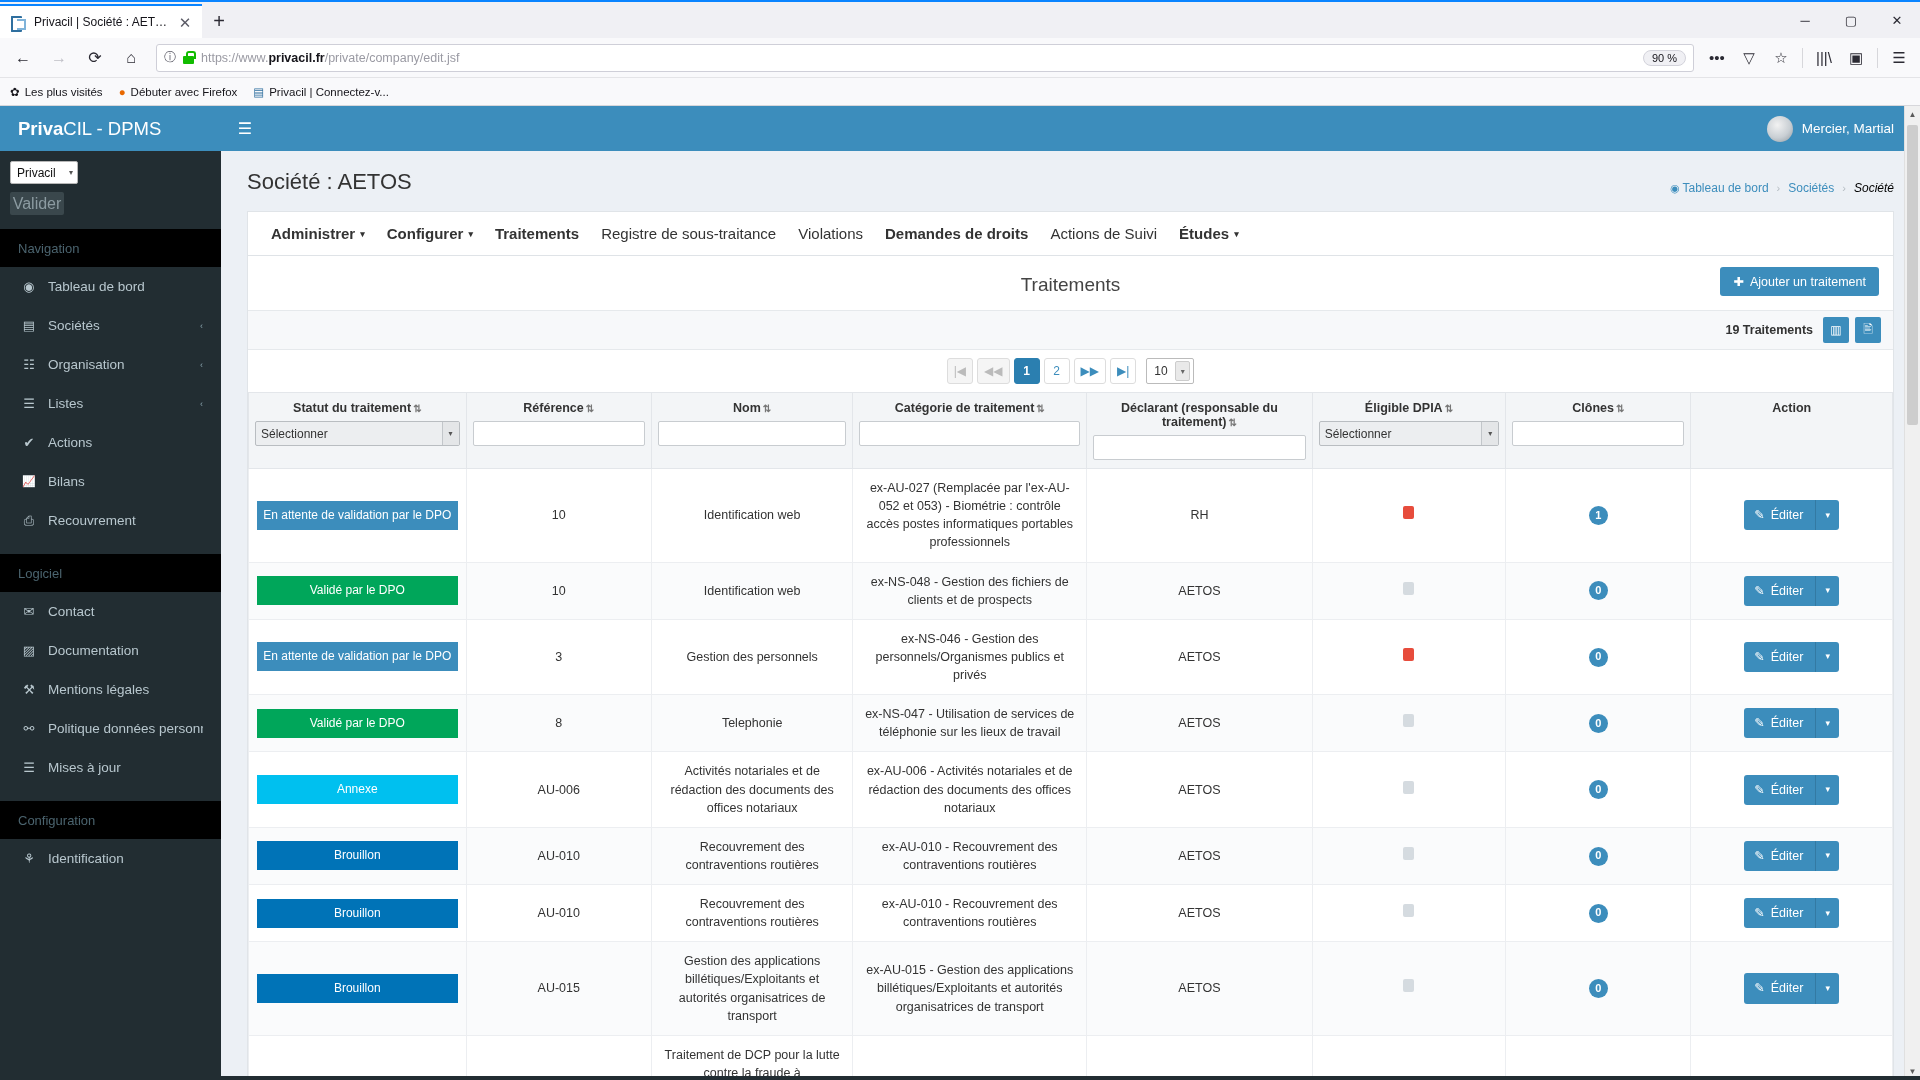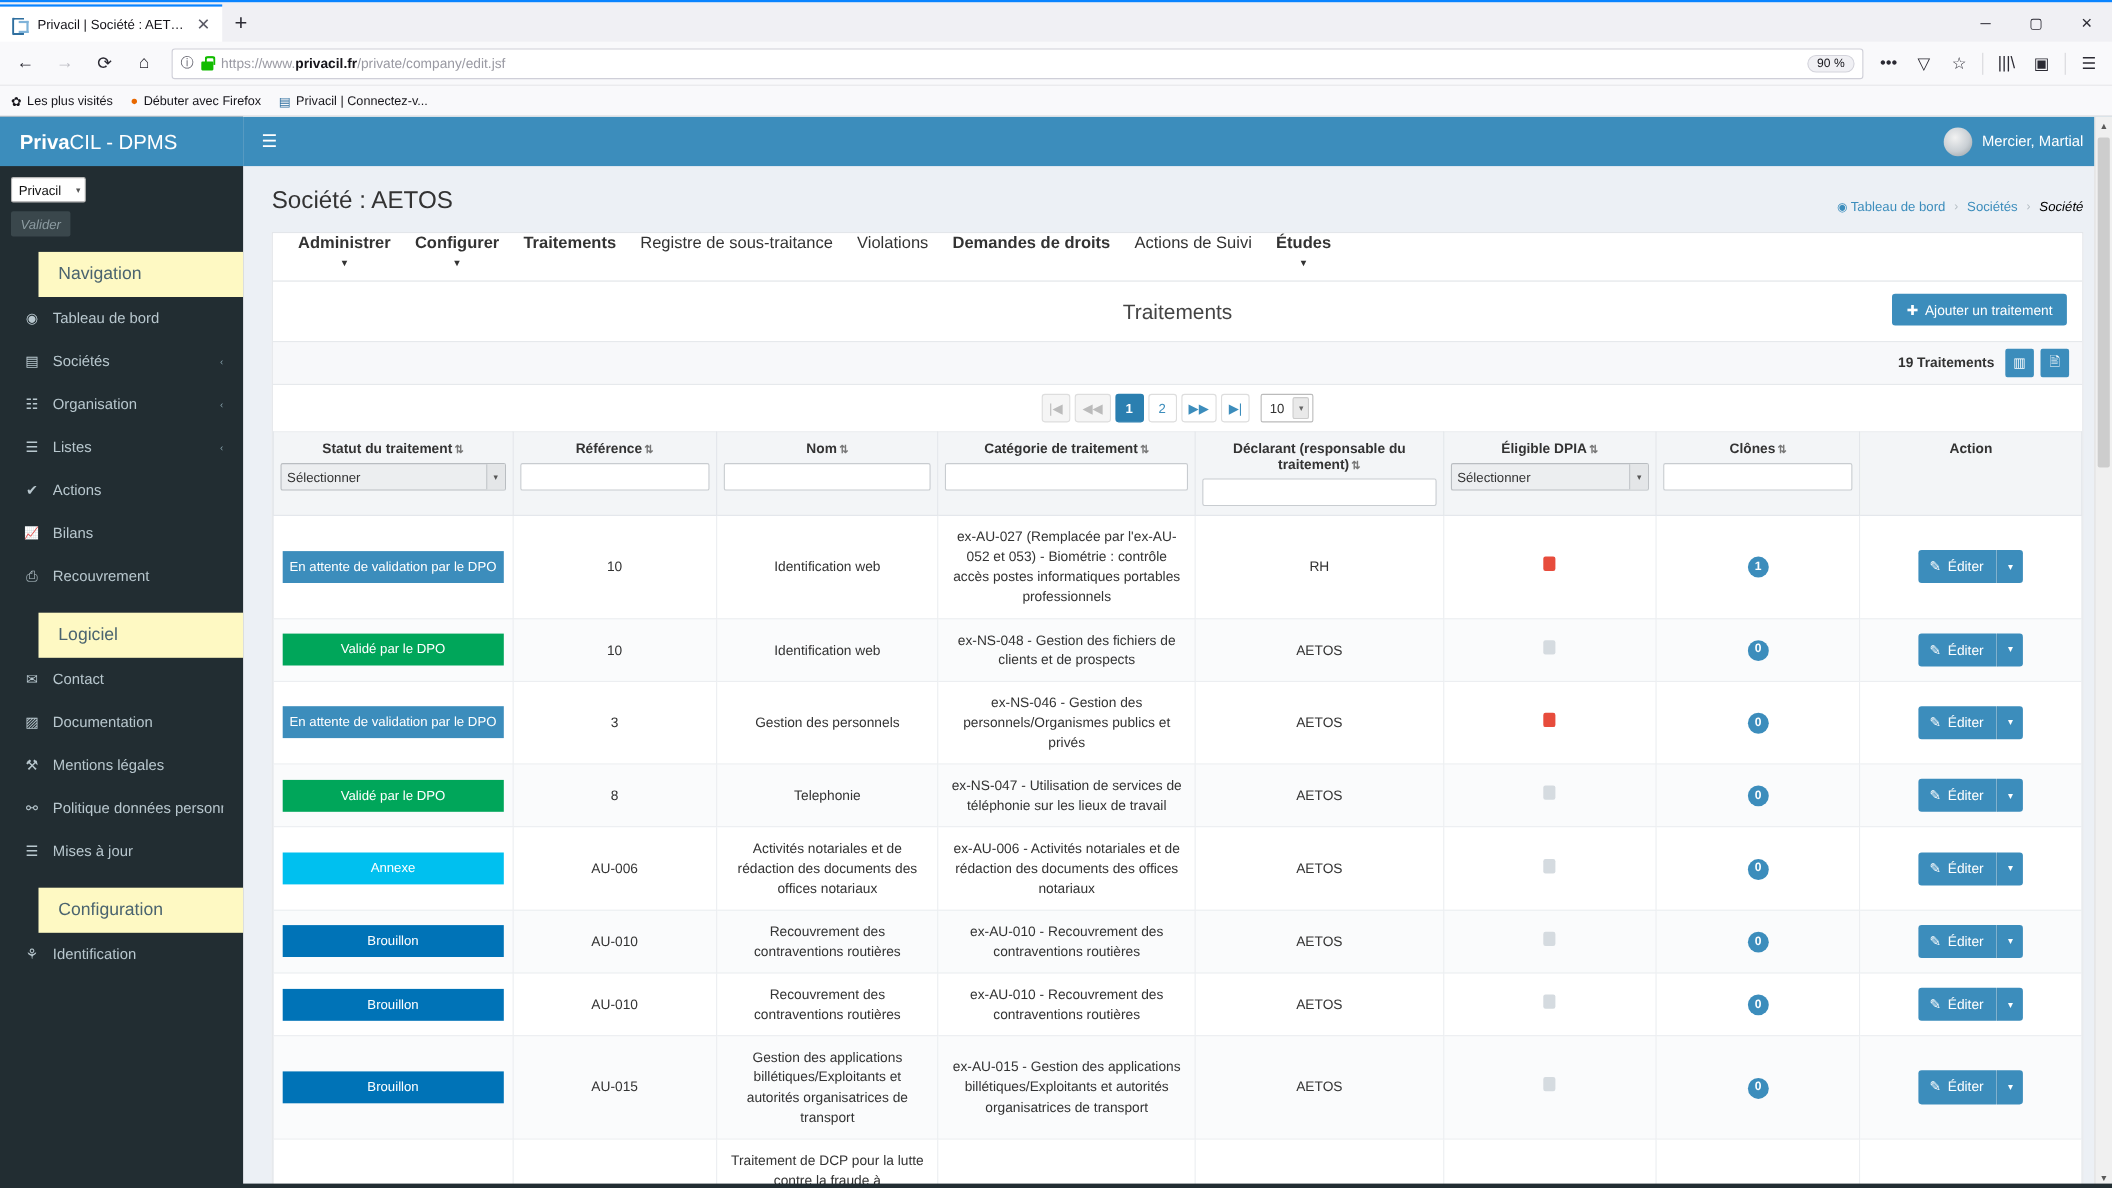--- a/index.html
+++ b/index.html
@@ -89,28 +89,26 @@
   .brand b { font-weight: 700; }
   .sb-select-wrap { padding: 10px 10px 0 10px; }
   .sb-select {
     width: 68px; height: 23px; background: #fff; border: 1px solid #b7b7b7; border-radius: 2px;
     display: flex; align-items: center; justify-content: space-between; padding: 0 4px 0 6px;
     font-size: 12px; color: #111;
   }
   .sb-select .caret { font-size: 8px; color: #555; }
   .sb-validate {
     margin: 8px 10px 0 10px; width: 54px; height: 23px; background: #3a474c;
-    color: #8c9ba1; font-size: 12px; display: flex; align-items: center; justify-content: center;
+    color: #8c9ba1; font-size: 16px; display: flex; align-items: center; justify-content: center;
     border-radius: 2px;
-    font-style: italic;
   }
   .sb-header {
-    background: #fef9c3; color: #4b646f; font-size: 16px; padding: 12px 18px 11px 18px;
+    background: #000000; color: #4b646f; font-size: 13px; padding: 12px 18px 11px 18px;
     margin-top: 14px;
-    margin-left: 35px;
   }
   .sb-item {
     display: flex; align-items: center; gap: 11px; padding: 0 18px; height: 39px;
     color: #b8c7ce; font-size: 13.5px; border-left: 3px solid transparent;
   }
   .sb-ico { width: 16px; text-align: center; font-size: 13px; flex: 0 0 16px; }
   .sb-label { flex: 1; white-space: nowrap; overflow: hidden; }
   .sb-caret { font-size: 9px; color: #8aa4ae; }
 
   
@@ -134,22 +132,22 @@
   .breadcrumb .bc-active { color: #000000; font-style: italic; }
   .breadcrumb .bc-ico { font-size: 11px; margin-right: 3px; }
 
   .panel { margin: 0 26px; background: #fff; border: 1px solid #e0e4e8; flex: 1; overflow: hidden; display: flex; flex-direction: column; }
 
   .navtabs {
     display: flex; align-items: center; gap: 0; border-bottom: 1px solid #dfe3e7;
     padding: 0 12px; height: 44px; background: #fff;
   }
   .navtab {
-    padding: 0 11px; height: 44px; display: flex; align-items: center; gap: 5px;
-    font-size: 15px; color: #333; white-space: nowrap; flex-direction: column;
+    padding: 12px 11px; height: 44px; display: flex; align-items: center; gap: 5px;
+    font-size: 15px; color: #333; white-space: nowrap;
   }
   .navtab.bold { font-weight: 700; }
   .navtab .caret { font-size: 9px; }
 
   .section-title { text-align: center; font-size: 19px; color: #444; padding: 18px 0 14px 0; position: relative; }
   .add-btn {
     position: absolute; right: 14px; top: 11px;
     background: #3c8dbc; color: #fff; font-size: 12.5px; padding: 7px 13px; border-radius: 3px;
     display: flex; align-items: center; gap: 6px; white-space: nowrap;
   }

